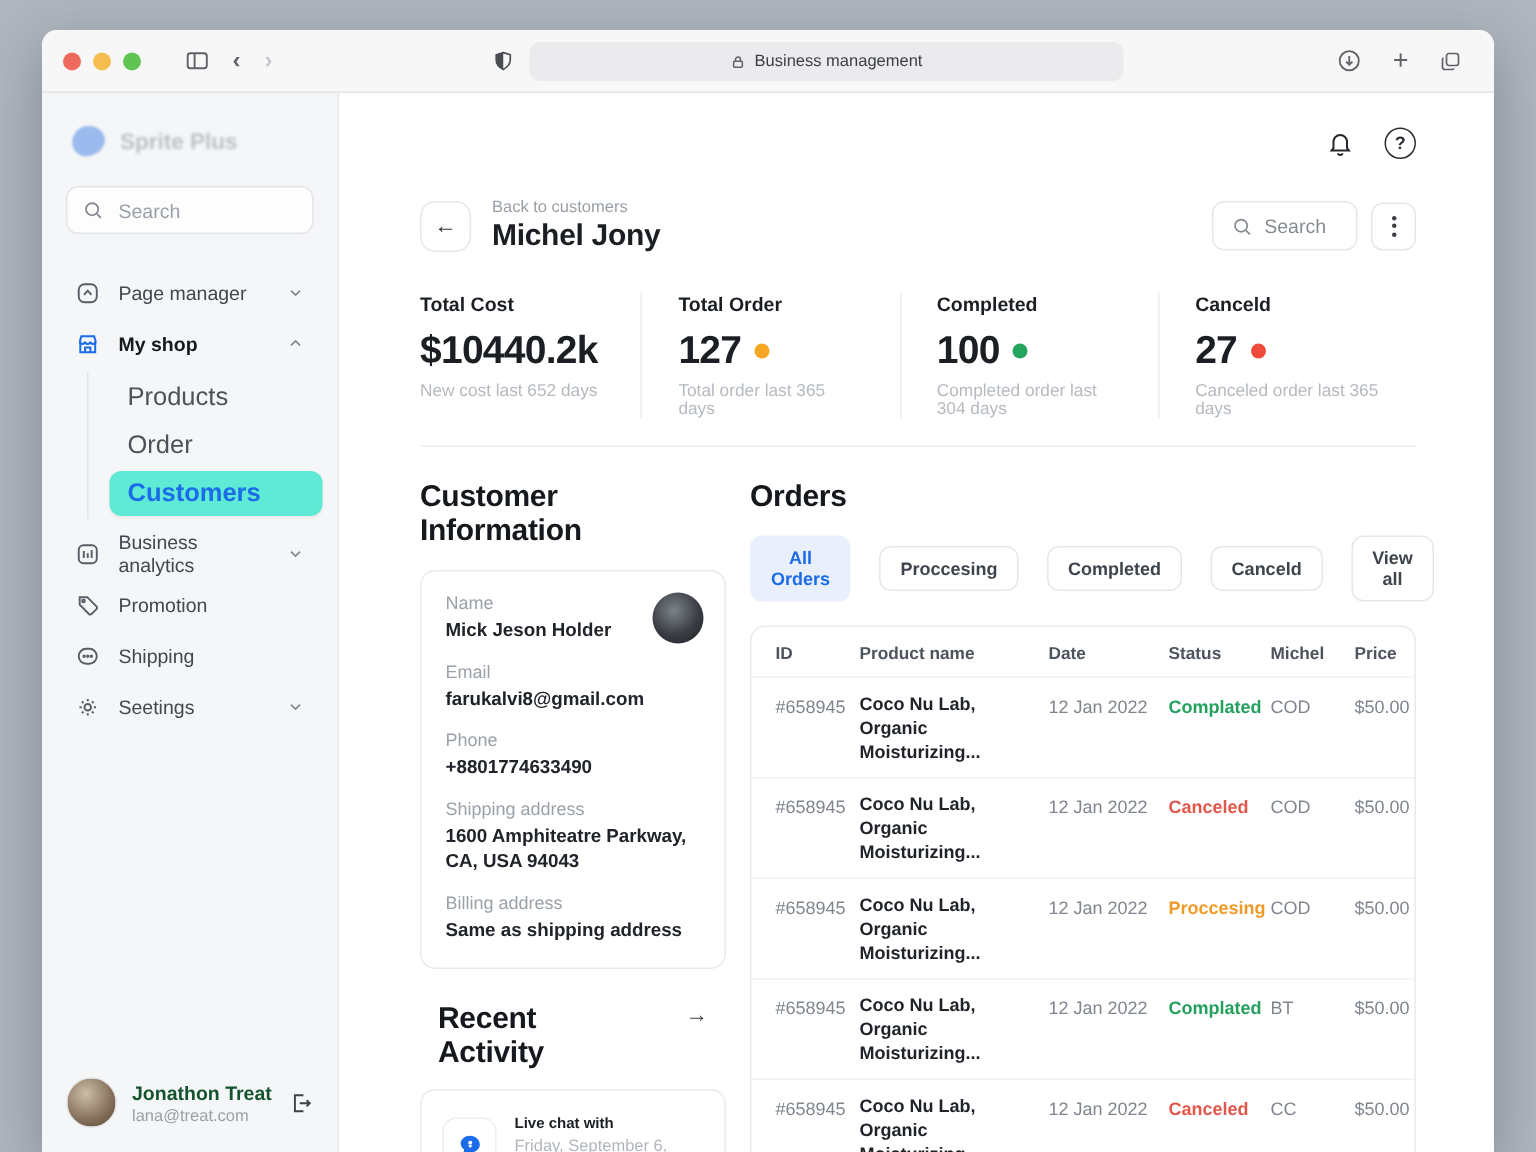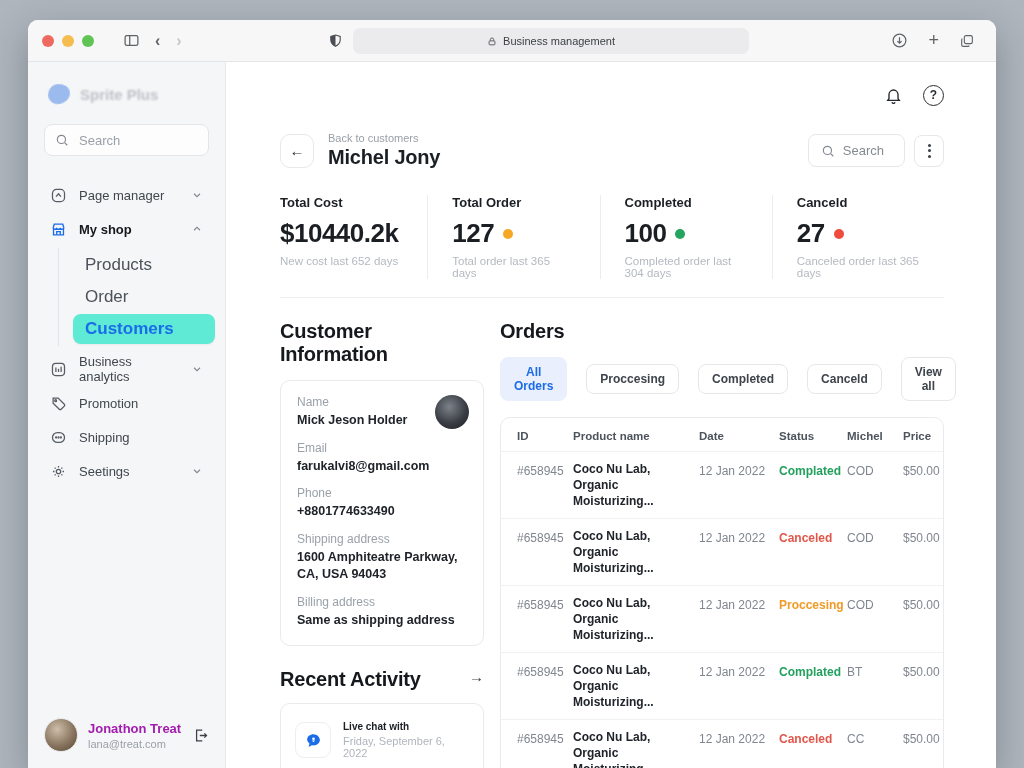--- a/index.html
+++ b/index.html
@@ -64,21 +64,21 @@
   .nav-item.shop .ni-ic{ color:#1b6ce8; }
   .sub-list{ margin:2px 0 6px 14px; border-left:1px solid #e2e3e6; padding-left:0; }
   .sub-item{ display:flex; align-items:center; height:30px; margin:2px 0 2px 14px; padding:0 12px;
     font-size:17px; color:#4b525a; cursor:pointer; border-radius:8px;}
   .sub-item.active{ background:#5eead4; color:#1b6ce8; font-weight:700;
     box-shadow:0 1px 2px rgba(20,30,40,.06); margin-right:-6px;}
   .side-spacer{ flex:1; }
   .user-row{ display:flex; align-items:center; gap:10px; }
   .avatar{ width:34px; height:34px; border-radius:50%;
     background:radial-gradient(circle at 38% 32%, #cdbda9, #8a7660 55%, #55432f); border:1px solid #e5e6e8;}
-  .user-name{ font-size:13px; font-weight:700; color:#a21caf; }
+  .user-name{ font-size:13px; font-weight:700; color:#14532d; }
   .user-mail{ font-size:11px; color:#9aa0a7; margin-top:2px; }
   .logout{ margin-left:auto; color:#3c4248; cursor:pointer; }
 
   
   .main{ flex:1; min-width:0; background:#fff; padding:16px 52px 0 54px; overflow:hidden; }
   .topbar{ display:flex; align-items:center; justify-content:flex-end; gap:20px; height:34px; margin-bottom:20px; }
   .bell{ color:#24282d; cursor:pointer; }
   .help-ring{ width:21px; height:21px; border:1.6px solid #2a2e33; border-radius:50%;
     display:grid; place-items:center; font-size:12px; font-weight:700; color:#2a2e33; cursor:pointer;}
   .btn{ border:1px solid #e5e7e9; background:#fff; border-radius:8px; font-family:inherit;
@@ -114,21 +114,21 @@
   .right-col{ flex:1; min-width:0; }
   .section-title{ font-size:20px; font-weight:700; color:#15181c; margin:0 0 14px; letter-spacing:-.2px;}
 
   .info-card{ border:1px solid #e9eaec; border-radius:10px; padding:14px 16px; position:relative; }
   .f-label{ font-size:12px; color:#9aa1a9; margin-bottom:3px; }
   .f-value{ font-size:12.5px; font-weight:700; color:#20242a; margin-bottom:11px; line-height:1.4; }
   .f-value.last{ margin-bottom:2px; }
   .cust-avatar{ position:absolute; top:14px; right:14px; width:34px; height:34px; border-radius:50%;
     background:radial-gradient(circle at 42% 35%, #7d828a, #3a3e44 55%, #1c1e22); }
 
-  .activity-head{ display:flex; justify-content:space-between; margin:22px 0 12px;gap:26px; }
+  .activity-head{ display:flex; justify-content:space-between; margin:22px 12px 12px;gap:26px; }
   .activity-head .section-title{ margin:0; }
   .arrow-link{ font-size:15px; color:#3c4248; cursor:pointer; }
   .activity-card{ border:1px solid #e9eaec; border-radius:10px; padding:10px 14px; }
   .act-item{ display:flex; align-items:center; gap:12px; padding:7px 0; }
   .act-icon{ width:36px; height:36px; border:1px solid #eceef0; border-radius:9px; background:#fff;
     display:grid; place-items:center; color:#1b6ce8; flex:none; }
   .act-title{ font-size:10px; font-weight:700; color:#1b1f24; }
   .act-date{ font-size:11px; color:#b0b5bc; margin-top:3px; }
 
   .tabs-row{ display:flex; align-items:center; gap:19px; margin-bottom:16px; }

